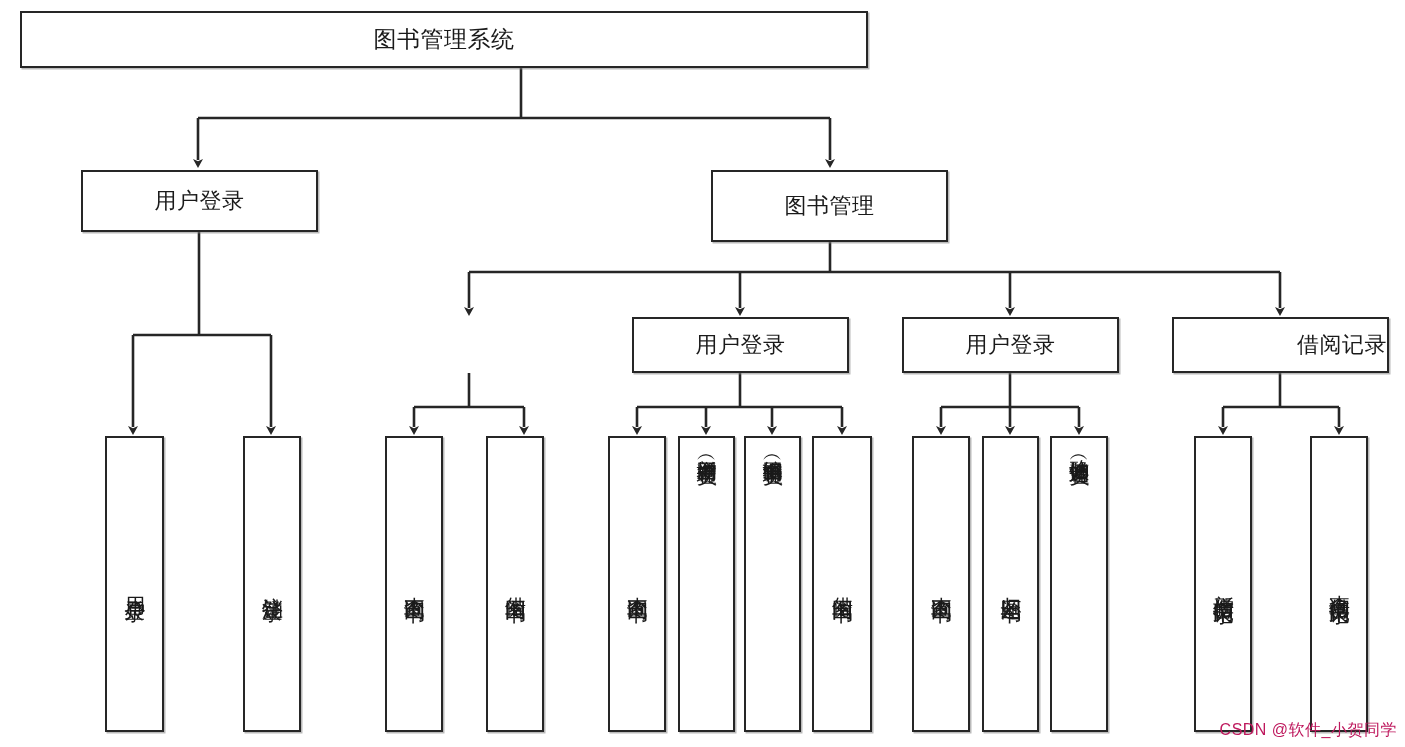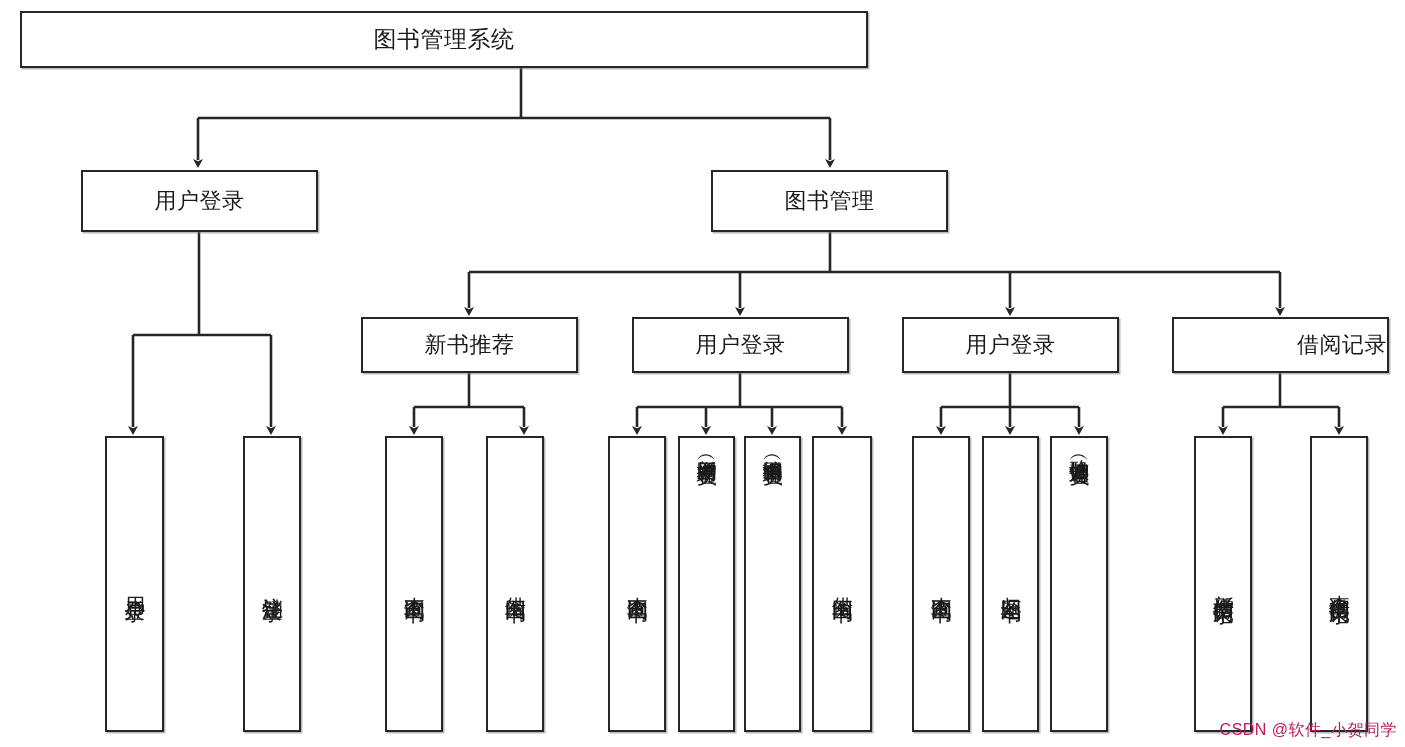--- a/index.html
+++ b/index.html
@@ -141,27 +141,24 @@
   </svg>
 
   <div class="node h root" style="left:20px; top:11px; width:848px; height:57px;">
     <span class="label">图书管理系统</span>
   </div>
 
   <div class="node h" style="left:81px; top:170px; width:237px; height:62px;">
     <span class="label">用户登录</span>
   </div>
 
-  <div class="node h" style="left:711px; top:170px; width:237px; height:62px;">
+  <div class="node h" style="left:711px; top:170px; width:237px; height:72px;">
     <span class="label">图书管理</span>
   </div>
 
-  <div class="node h" style="left:361px; top:317px; width:217px; height:56px;">
-    <span class="label">新书推荐</span>
-  </div>
 
   <div class="node h" style="left:632px; top:317px; width:217px; height:56px;">
     <span class="label">用户登录</span>
   </div>
 
   <div class="node h" style="left:902px; top:317px; width:217px; height:56px;">
     <span class="label">用户登录</span>
   </div>
 
   <div class="node h" style="left:1172px; top:317px; width:217px; height:56px;justify-content:flex-end;">

